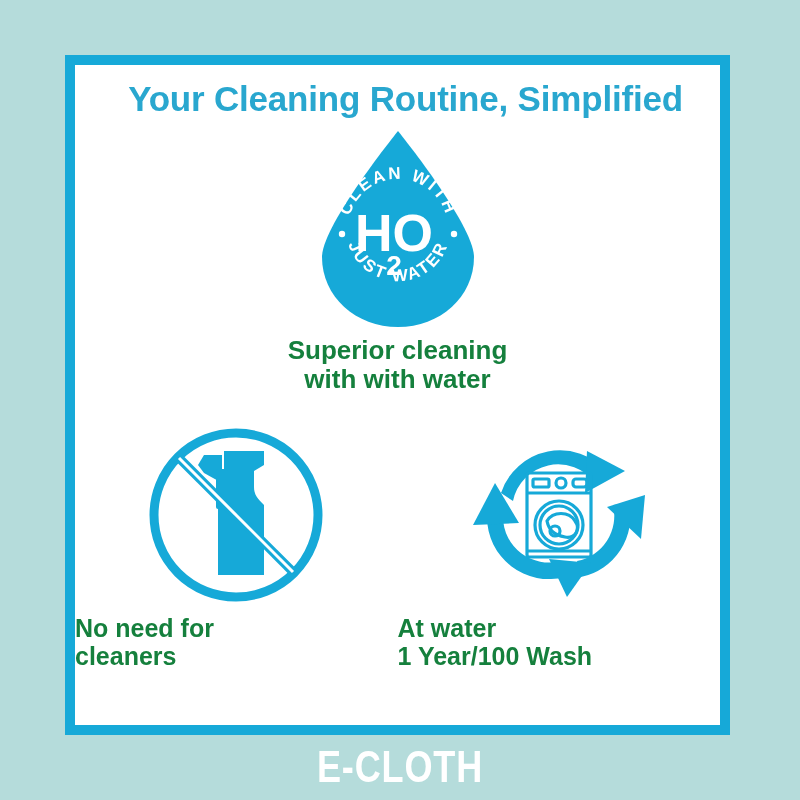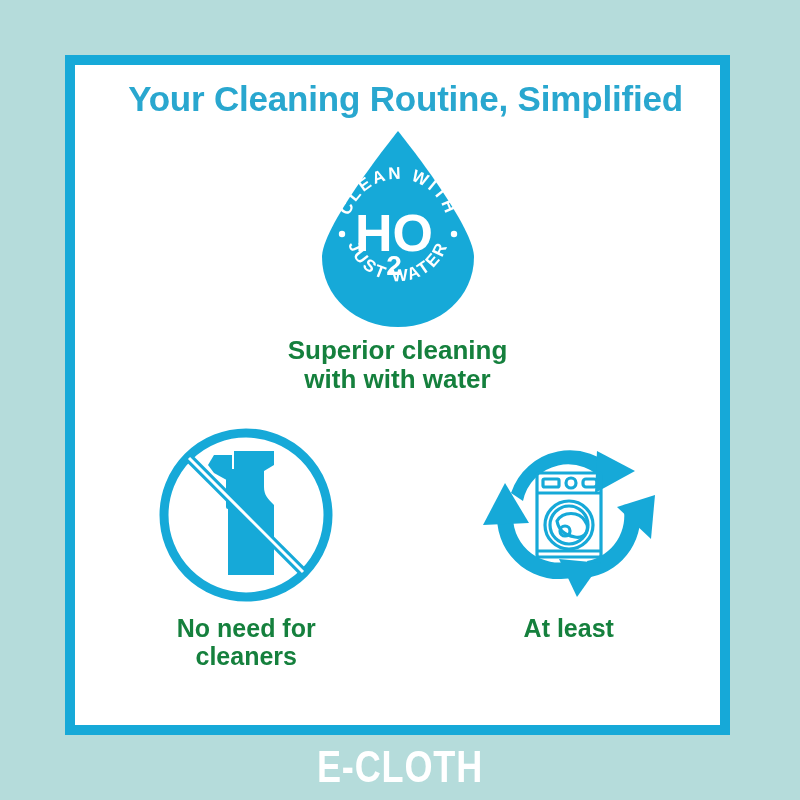--- a/index.html
+++ b/index.html
@@ -66,22 +66,20 @@
   
   .feature-row {
     position: absolute;
     left: 0;
     top: 355px;
     width: 100%;
     display: flex;
   }
   .feature {
     flex: 1 1 50%;
-    text-align: center;
-    padding-left: 20px;
   }
   .icon-wrap {
     width: 100%;
     height: 190px;
     display: flex;
     justify-content: center;
     align-items: center;
   }
 
   
@@ -214,21 +212,22 @@
               <circle cx="90" cy="100" r="24"></circle>
               <circle cx="90" cy="100" r="19"></circle>
               <line x1="58" y1="126" x2="122" y2="126"></line>
               <path d="M78 96 C 84 86, 100 86, 106 96 C 112 104, 106 114, 96 112
                        C 86 110, 80 106, 78 96 Z"></path>
               <circle cx="86" cy="106" r="5"></circle>
             </g>
           </svg>
         </div>
         <div class="caption">
-          <span>At least</span>
+          <span>At water</span>
+          <span>1 Year/100 Wash</span>
         </div>
       </div>
 
     </div>
 
   </div>
 
   <div class="brand">E-CLOTH</div>
 
 </div>

